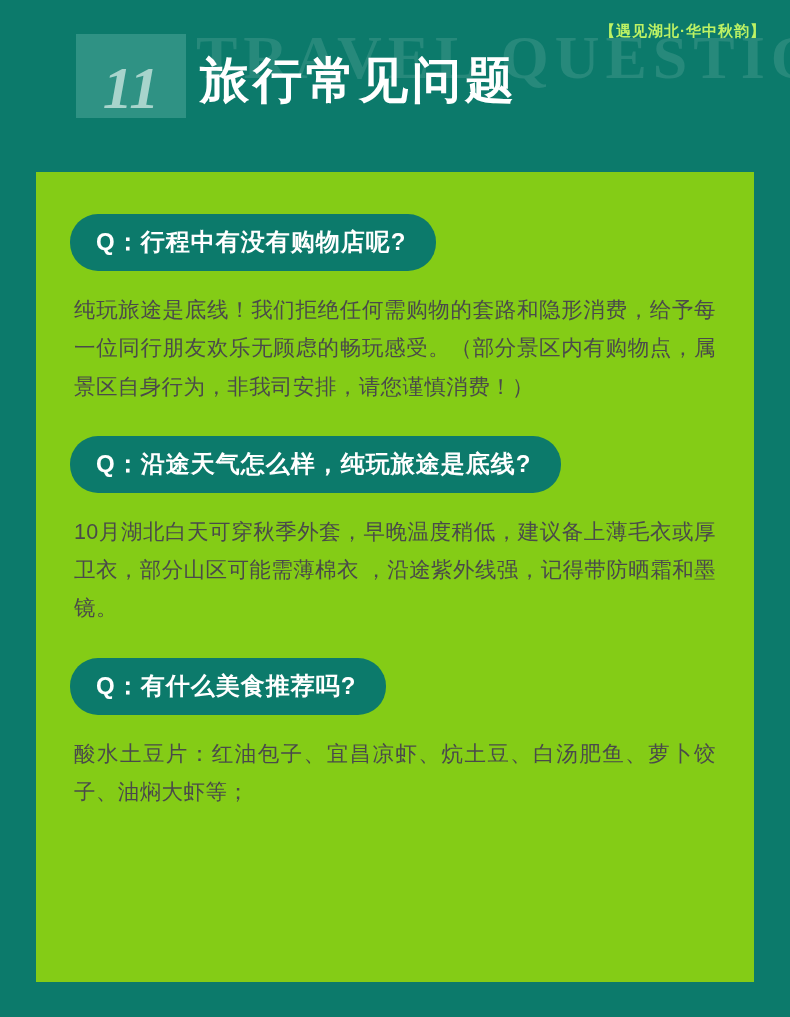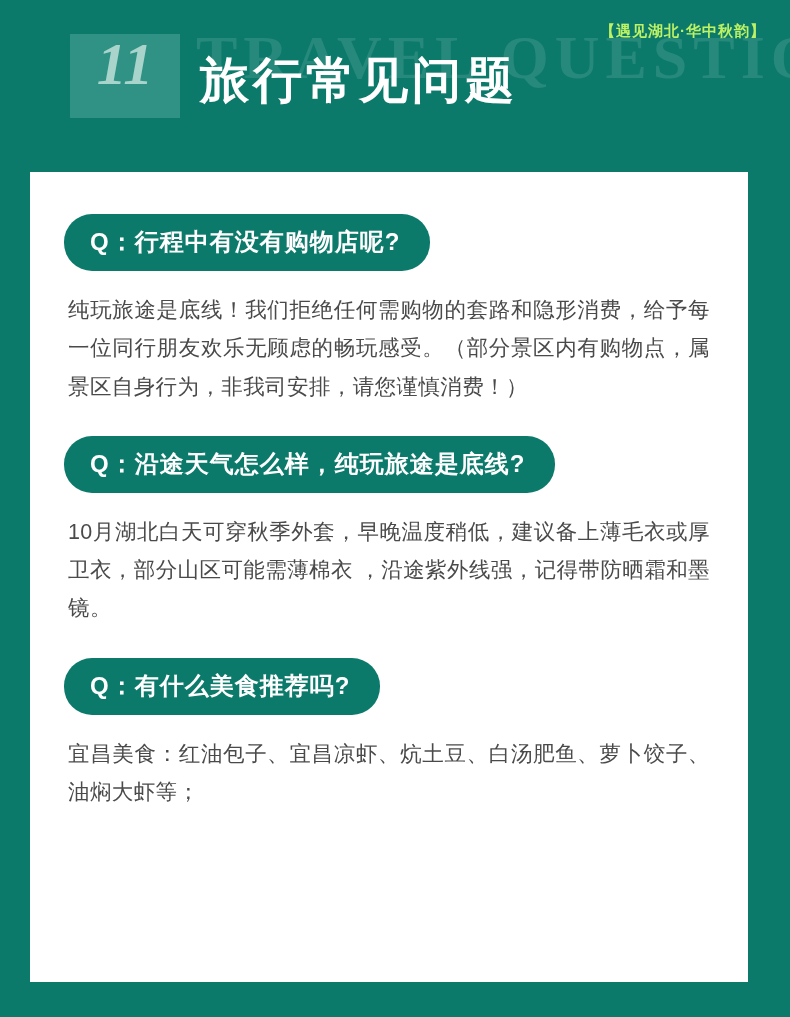--- a/index.html
+++ b/index.html
@@ -39,27 +39,27 @@
     right: 24px;
     top: 22px;
     font-size: 15px;
     font-weight: bold;
     color: #bef264;
     letter-spacing: 1px;
     white-space: nowrap;
   }
   .num-badge {
     position: absolute;
-    left: 70px;
+    left: 76px;
     top: 34px;
     width: 110px;
     height: 84px;
     background: #2f9284;
     display: flex;
-    align-items: flex-start;
+    align-items: flex-end;
     justify-content: center;
   }
   .num-badge span {
     font-family: "Liberation Serif", serif;
     font-style: italic;
     font-weight: bold;
     font-size: 60px;
     color: #a8d4cc;
     line-height: 1;
   }
@@ -70,25 +70,25 @@
     font-size: 49px;
     font-weight: bold;
     color: #ffffff;
     letter-spacing: 4px;
     white-space: nowrap;
   }
 
   
   .card {
     position: absolute;
-    left: 30px;
+    left: 36px;
     top: 172px;
     width: 718px;
     height: 810px;
-    background: #ffffff;
+    background: #84cc16;
     padding: 0;
     box-sizing: border-box;
   }
   .card-inner {
     padding: 42px 34px 0 34px;
   }
 
   .qa-block {
     margin-bottom: 30px;
   }
@@ -141,18 +141,18 @@
     <div class="qa-block">
       <div class="q-pill">Q：沿途天气怎么样，纯玩旅途是底线?</div>
       <div class="answer">
         <p>10月湖北白天可穿秋季外套，早晚温度稍低，建议备上薄毛衣或厚卫衣，部分山区可能需薄棉衣 ，沿途紫外线强，记得带防晒霜和墨镜。</p>
       </div>
     </div>
 
     <div class="qa-block">
       <div class="q-pill">Q：有什么美食推荐吗?</div>
       <div class="answer">
-        <p>宜昌美食：红油包子、宜昌凉虾、炕土豆、白汤肥鱼、萝卜饺子、油焖大虾等；</p>
+        <p>酸水土豆片：红油包子、宜昌凉虾、炕土豆、白汤肥鱼、萝卜饺子、油焖大虾等；</p>
       </div>
     </div>
 
   </div>
 </div>
 
 </body></html>

